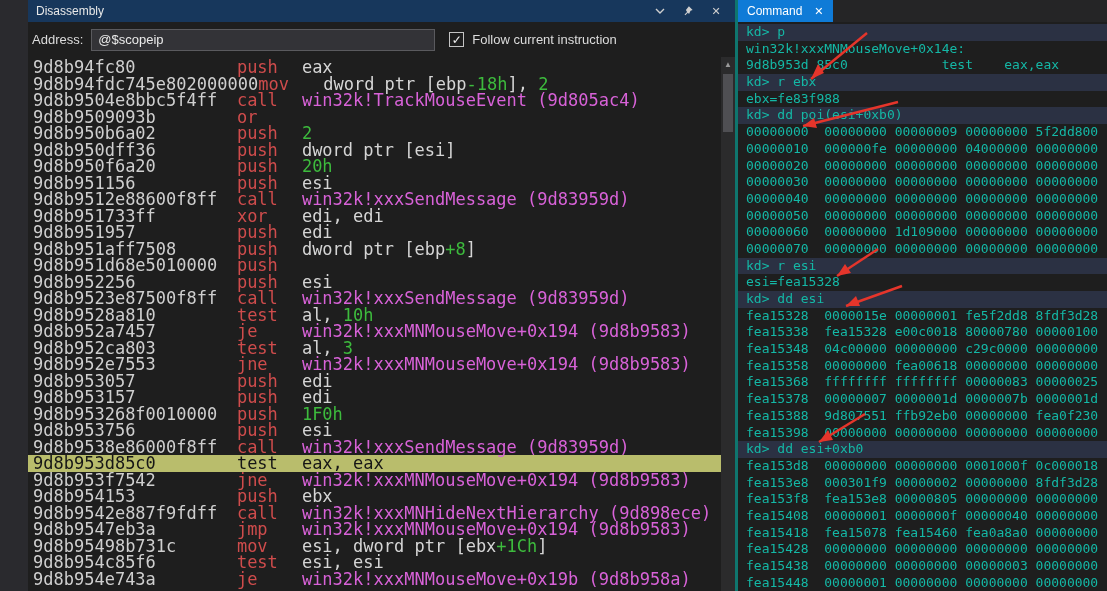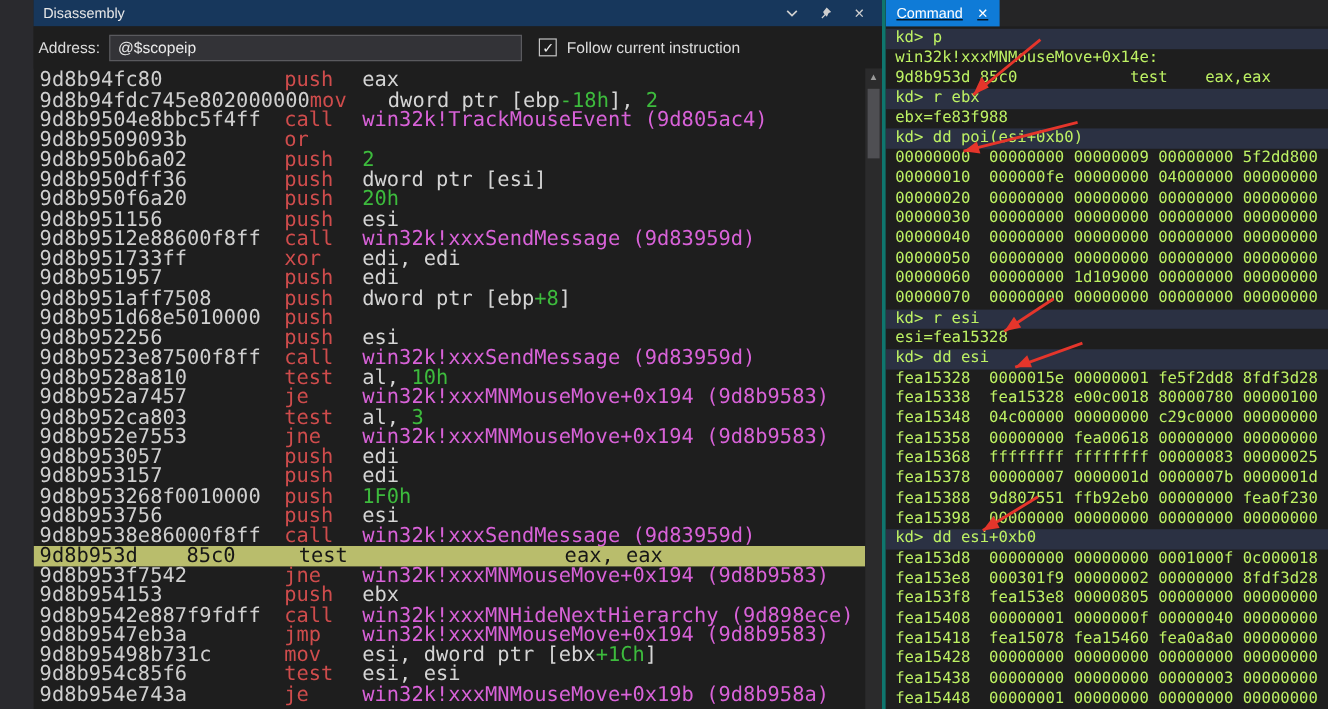--- a/index.html
+++ b/index.html
@@ -48,42 +48,42 @@
     flex:1; overflow:hidden; padding-top:2px; margin-right:14px;
     font-family:"DejaVu Sans Mono", monospace; font-size:17px;
   }
   .dline { display:flex; height:16.5px; line-height:16.5px; white-space:pre; color:#d5d5d5; }
   .c-addr  { flex:0 0 70px; padding-left:5px; color:#cfcfcf; }
   .c-bytes { flex:0 0 122px; color:#cfcfcf; }
   .c-mn    { flex:0 0 65px; color:var(--mn-red); }
   .c-ops   { flex:1; }
   .c-ops .num { color:var(--num-green); }
   .c-ops .sym { color:var(--sym-magenta); }
-  .dline.hl { background:var(--hl-yellow);text-align:center; }
+  .dline.hl { background:var(--hl-yellow); }
   .dline.hl, .dline.hl .c-addr, .dline.hl .c-bytes, .dline.hl .c-mn,
   .dline.hl .num, .dline.hl .sym { color:#161616; }
 
   .scrollbar {
     position:absolute; right:0; top:57px; bottom:0; width:14px; background:#2b2b2c;
   }
   .sb-btn { height:15px; display:flex; align-items:center; justify-content:center;
             color:#9a9a9a; font-size:8px; }
   .sb-thumb { position:absolute; top:17px; left:2px; width:10px; height:58px; background:#4f4f53; }
 
   
   .panel-cmd { flex:1; background:#1e1e1e; display:flex; flex-direction:column; min-width:0; }
-  .cmd-titlebar { height:22px; flex:0 0 22px; background:#252526; display:flex; align-items:stretch;text-decoration:underline; }
+  .cmd-titlebar { height:22px; flex:0 0 22px; background:#252526; display:flex; align-items:stretch; }
   .cmd-tab {
     background:var(--accent-blue); color:#ffffff; font-size:12px;
     display:flex; align-items:center; gap:12px; padding:0 9px;
   }
   .cmd-tab .ic { font-size:11px; }
   .cmd-output { flex:1; overflow:hidden; padding-top:2px;
                 font-family:"DejaVu Sans Mono", monospace; font-size:13px; }
-  .cline { height:16.7px; line-height:16.7px; white-space:pre; color:#bef264; padding-left:8px; }
+  .cline { height:16.7px; line-height:16.7px; white-space:pre; color:#14b8a6; padding-left:8px; }
   .cline.cin { background:var(--input-line-bg); }
 
   
   .annotations { position:absolute; left:0; top:0; pointer-events:none; z-index:50; }
   .annotations line { stroke:var(--arrow-red); stroke-width:2.4; }
   .annotations .ah { fill:var(--arrow-red); }
 </style>
 </head>
 <body>
 

